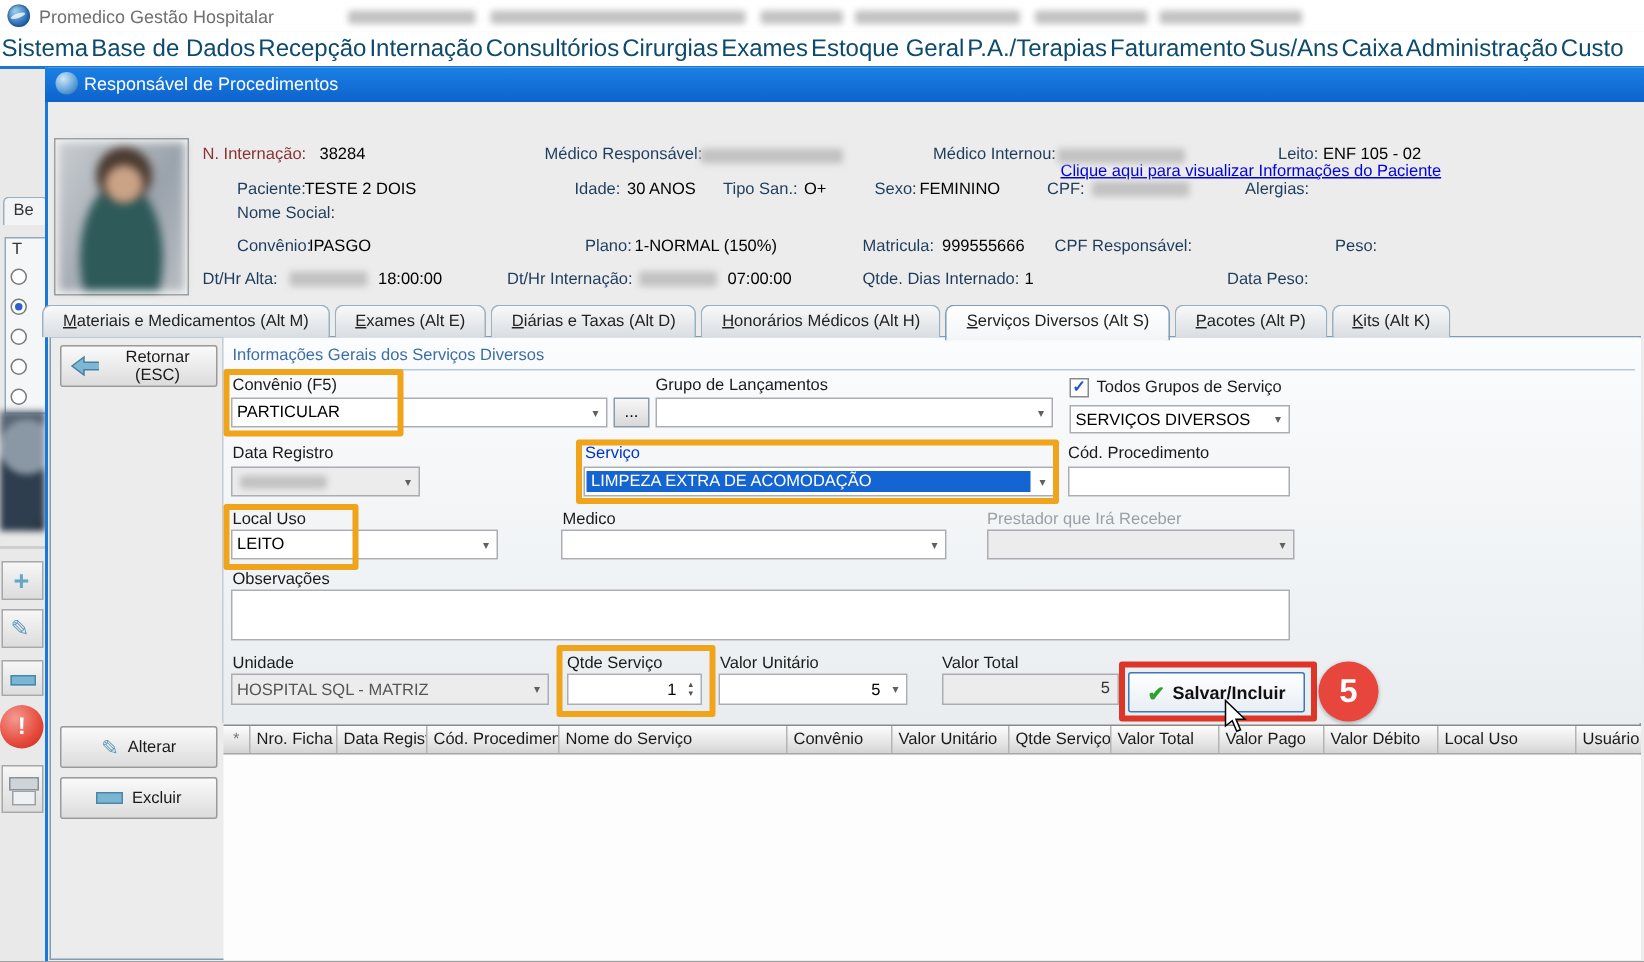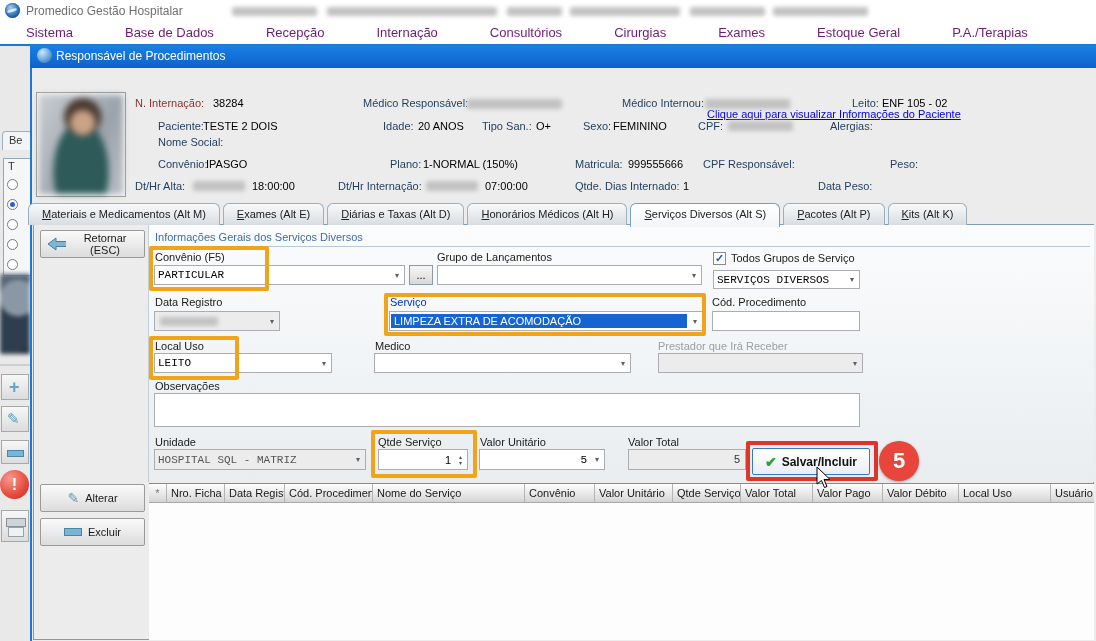--- a/index.html
+++ b/index.html
@@ -5,21 +5,21 @@
   html,body{margin:0;padding:0;background:#555;}
   .screen{position:relative;width:1096px;height:641px;overflow:hidden;background:#ececec;
           font-family:"Liberation Sans",sans-serif;-webkit-font-smoothing:antialiased;}
   
   .titlebar{position:absolute;left:0;top:0;width:1096px;height:21px;background:#fff;}
   .app-title{position:absolute;left:26px;top:4px;font-size:12px;color:#6f6f6f;white-space:nowrap;}
   .app-icon{position:absolute;left:5px;top:3px;width:15px;height:15px;border-radius:50%;
             background:radial-gradient(circle at 35% 30%,#9fd0f0,#2a6fb8 60%,#174e86);box-shadow:inset 0 0 2px #0b3a66;}
   .app-icon:after{content:"";position:absolute;left:2px;top:6px;width:10px;height:3px;border-radius:50%;background:rgba(255,255,255,.75);transform:rotate(-18deg);}
   .menubar{position:absolute;left:0;top:21px;width:1096px;height:23px;background:#fff;}
-  .menubar span{display:inline-block;padding:0 26px;line-height:23px;font-size:13px;color:#701a75;cursor:default;}
+  .menubar span{display:inline-block;padding:0 1px;line-height:23px;font-size:16px;color:#0c4a6e;cursor:default;}
   .blue-line{position:absolute;left:0;top:44px;width:1096px;height:2px;background:#1c76d4;}
   .redact{position:absolute;background:#c2c2c2;border-radius:2px;filter:blur(2px);}
   
   .bgstrip{position:absolute;left:0;top:46px;width:30px;height:595px;background:#e9e9e9;}
   .bg-tab{position:absolute;left:2px;top:85px;width:30px;height:19px;border:1px solid #9ab0c0;border-bottom:none;border-radius:4px 4px 0 0;background:#f2f4f6;font-size:11px;color:#333;padding:2px 0 0 6px;box-sizing:border-box;}
   .bg-panel{position:absolute;left:3px;top:112px;width:29px;height:118px;border:1px solid #93a8b8;background:#f4f6f8;box-sizing:border-box;}
   .radio{position:absolute;left:7px;width:11px;height:11px;border:1px solid #7a7a7a;border-radius:50%;background:#fff;box-sizing:border-box;}
   .radio.sel:after{content:"";position:absolute;left:2px;top:2px;width:5px;height:5px;border-radius:50%;background:#2a62c8;}
   .bg-thumb{position:absolute;left:0;top:228px;width:30px;height:80px;background:
       radial-gradient(circle at 60% 30%,#8a97a5 0 30%,transparent 32%),
@@ -59,21 +59,21 @@
   .tab u{text-decoration:underline;}
   
   .panel{position:absolute;left:33px;top:224px;width:1061px;height:416px;border:1px solid #7f9db9;background:#ececec;box-sizing:border-box;}
   .formpanel{position:absolute;left:148px;top:225px;width:946px;height:257px;background:linear-gradient(#fbfcfd,#e9edf0);border-left:1px solid #c2cfda;box-sizing:border-box;}
   .section-title{position:absolute;left:155px;top:231px;font-size:11px;color:#3c6da8;white-space:nowrap;}
   .section-line{position:absolute;left:150px;top:246px;width:940px;height:1px;background:#b9c9d9;}
   .flbl{position:absolute;font-size:11px;color:#1a1a1a;white-space:nowrap;}
   .flbl.blue{color:#0033cc;}
   .flbl.dis{color:#9aa0a6;}
   .combo{position:absolute;height:20px;background:#fff;border:1px solid #abadb3;display:flex;align-items:center;box-sizing:border-box;}
-  .combo .ct{flex:1;font-size:11px;padding:0 3px;color:#000;white-space:nowrap;overflow:hidden;font-family:Liberation Mono, monospace;}
+  .combo .ct{flex:1;font-size:11px;padding:0 3px;color:#000;white-space:nowrap;overflow:hidden;}
   .combo .ct.right{text-align:right;}
   .combo .ar{width:14px;text-align:center;color:#606060;font-size:8px;flex:0 0 14px;}
   .combo.dis{background:#ececec;}
   .combo.dis .ct{color:#555;}
   .combo .sel{flex:1;margin:1px;background:#1464d2;color:#fff;font-size:11px;padding:1px 3px;white-space:nowrap;overflow:hidden;}
   .tfield{position:absolute;background:#fff;border:1px solid #abadb3;box-sizing:border-box;font-size:11px;}
   .tfield.dis{background:#ececec;color:#333;}
   .tfield .inner-right{position:absolute;right:5px;top:3px;font-size:11px;}
   .browse-btn{position:absolute;left:409px;top:265px;width:24px;height:20px;border:1px solid #8a9aa8;background:linear-gradient(#f7f7f7,#d8d8d8);font-size:11px;text-align:center;line-height:16px;box-sizing:border-box;cursor:pointer;}
   .checkbox{position:absolute;left:713px;top:252px;width:13px;height:13px;border:1px solid #8a8a8a;background:#fff;box-sizing:border-box;font-size:11px;line-height:11px;text-align:center;color:#2255cc;font-weight:bold;cursor:pointer;}
@@ -162,21 +162,21 @@
   <span class="plbl" style="left:363px;top:97px">Médico Responsável:</span>
   <span class="redact" style="left:467px;top:99px;width:95px;height:10px"></span>
   <span class="plbl" style="left:622px;top:97px">Médico Internou:</span>
   <span class="redact" style="left:705px;top:99px;width:85px;height:10px"></span>
   <span class="plbl" style="left:852px;top:97px">Leito:</span>
   <span class="pval" style="left:882px;top:97px">ENF 105 - 02</span>
 
   <span class="plbl" style="left:158px;top:120px">Paciente:</span>
   <span class="pval" style="left:203px;top:120px">TESTE 2 DOIS</span>
   <span class="plbl" style="left:383px;top:120px">Idade:</span>
-  <span class="pval" style="left:418px;top:120px">20 ANOS</span>
+  <span class="pval" style="left:418px;top:120px">30 ANOS</span>
   <span class="plbl" style="left:482px;top:120px">Tipo San.:</span>
   <span class="pval" style="left:536px;top:120px">O+</span>
   <span class="plbl" style="left:583px;top:120px">Sexo:</span>
   <span class="pval" style="left:613px;top:120px">FEMININO</span>
   <span class="plbl" style="left:698px;top:120px">CPF:</span>
   <span class="redact" style="left:728px;top:121px;width:65px;height:10px"></span>
   <span class="plbl" style="left:830px;top:120px">Alergias:</span>
 
   <span class="plbl" style="left:158px;top:136px">Nome Social:</span>
 

